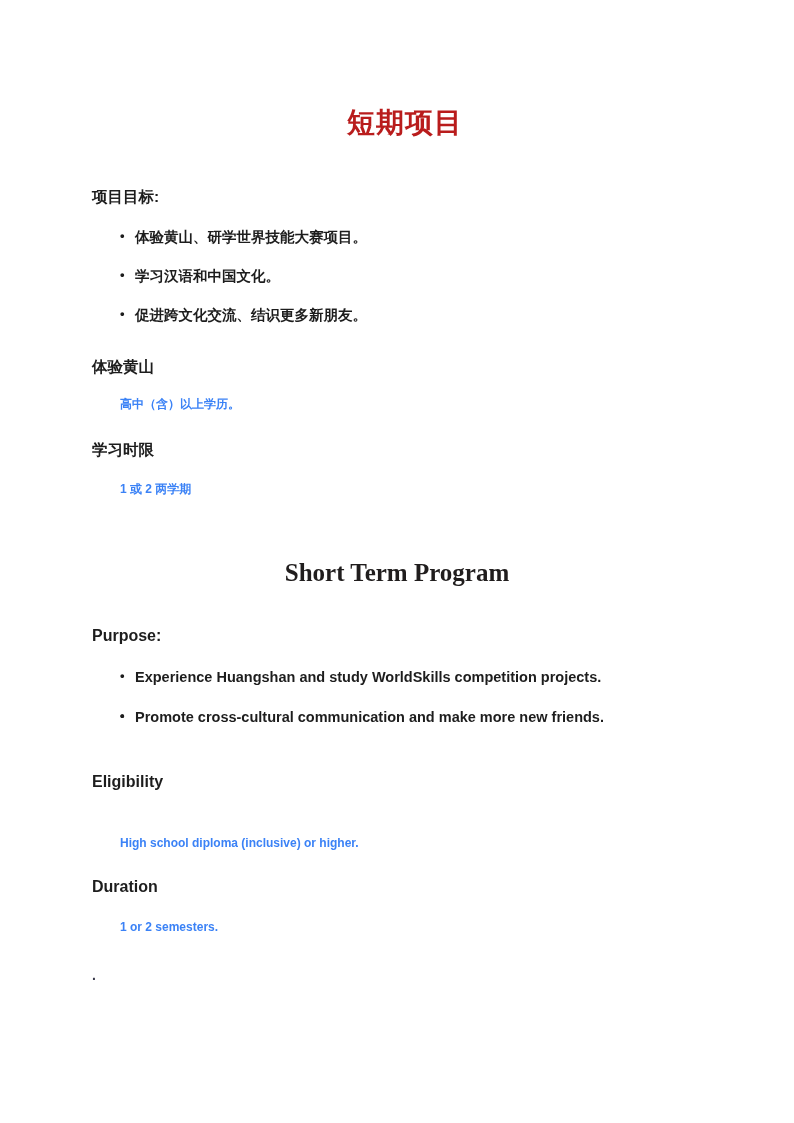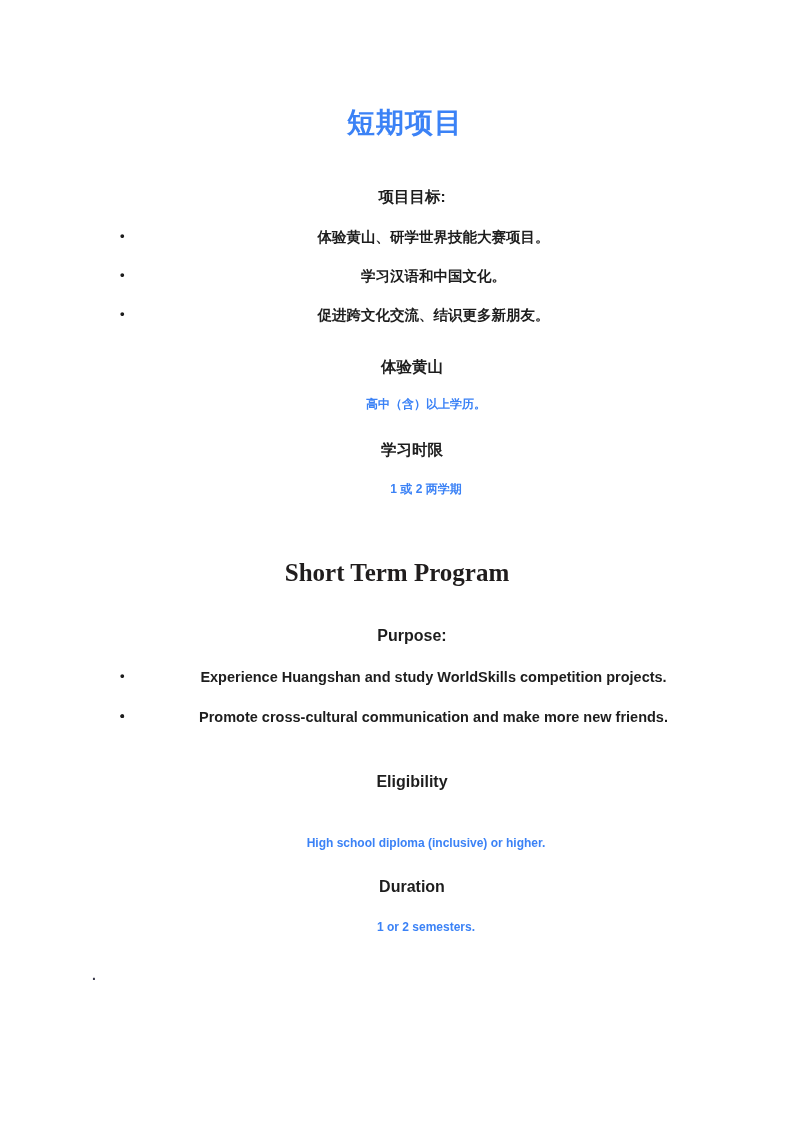--- a/index.html
+++ b/index.html
@@ -26,21 +26,21 @@
   
   .doc-title-cn {
     position: absolute;
     left: 0;
     right: 12px;
     top: 106px;
     text-align: center;
     font-size: 28px;
     font-weight: 700;
     letter-spacing: 1px;
-    color: #3b82f6;
+    color: #b91c1c;
     line-height: 1.2;
     margin-left: 28px;
   }
 
   .doc-title-en {
     position: absolute;
     left: 0;
     right: 0;
     top: 558px;
     text-align: center;
@@ -49,21 +49,20 @@
     font-weight: 700;
     color: #201d1d;
     line-height: 1.2;
   }
 
   
   .section {
     position: absolute;
     left: 92px;
     width: 640px;
-    text-align: center;
   }
 
   .sec-heading {
     font-size: 15.5px;
     font-weight: 700;
     color: #1d1d1d;
     line-height: 1.25;
     white-space: nowrap;
   }
 

